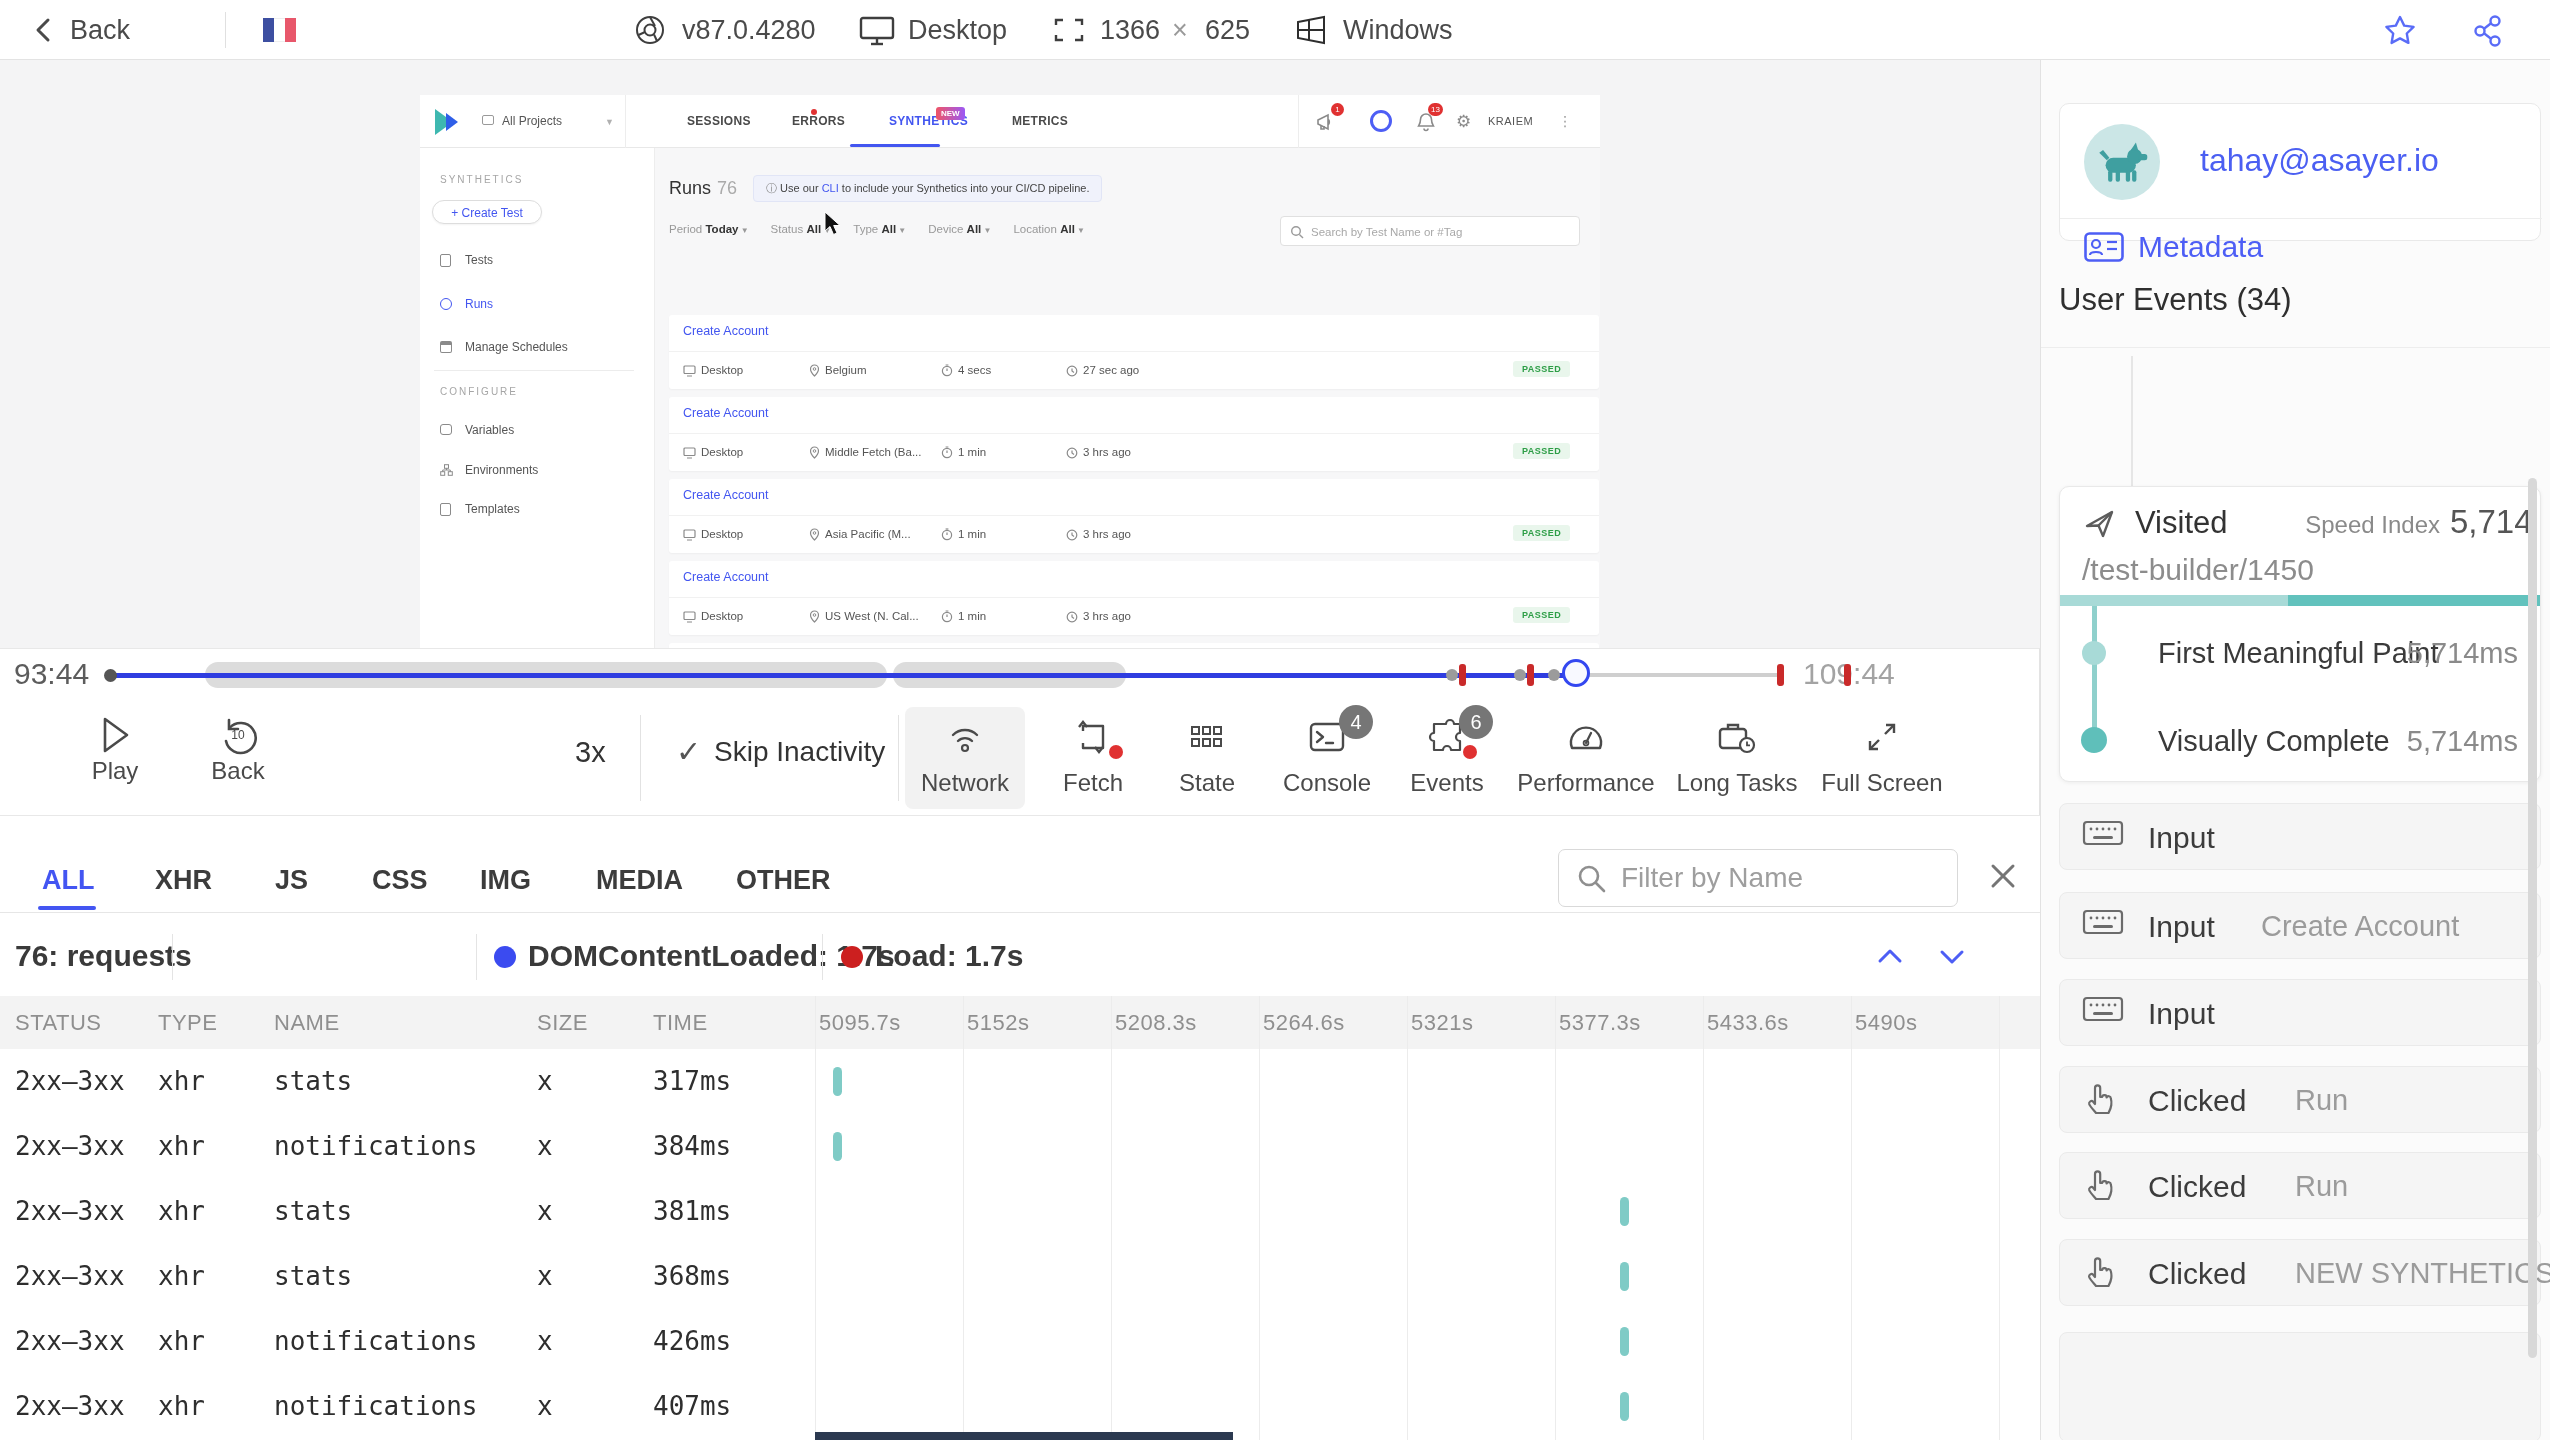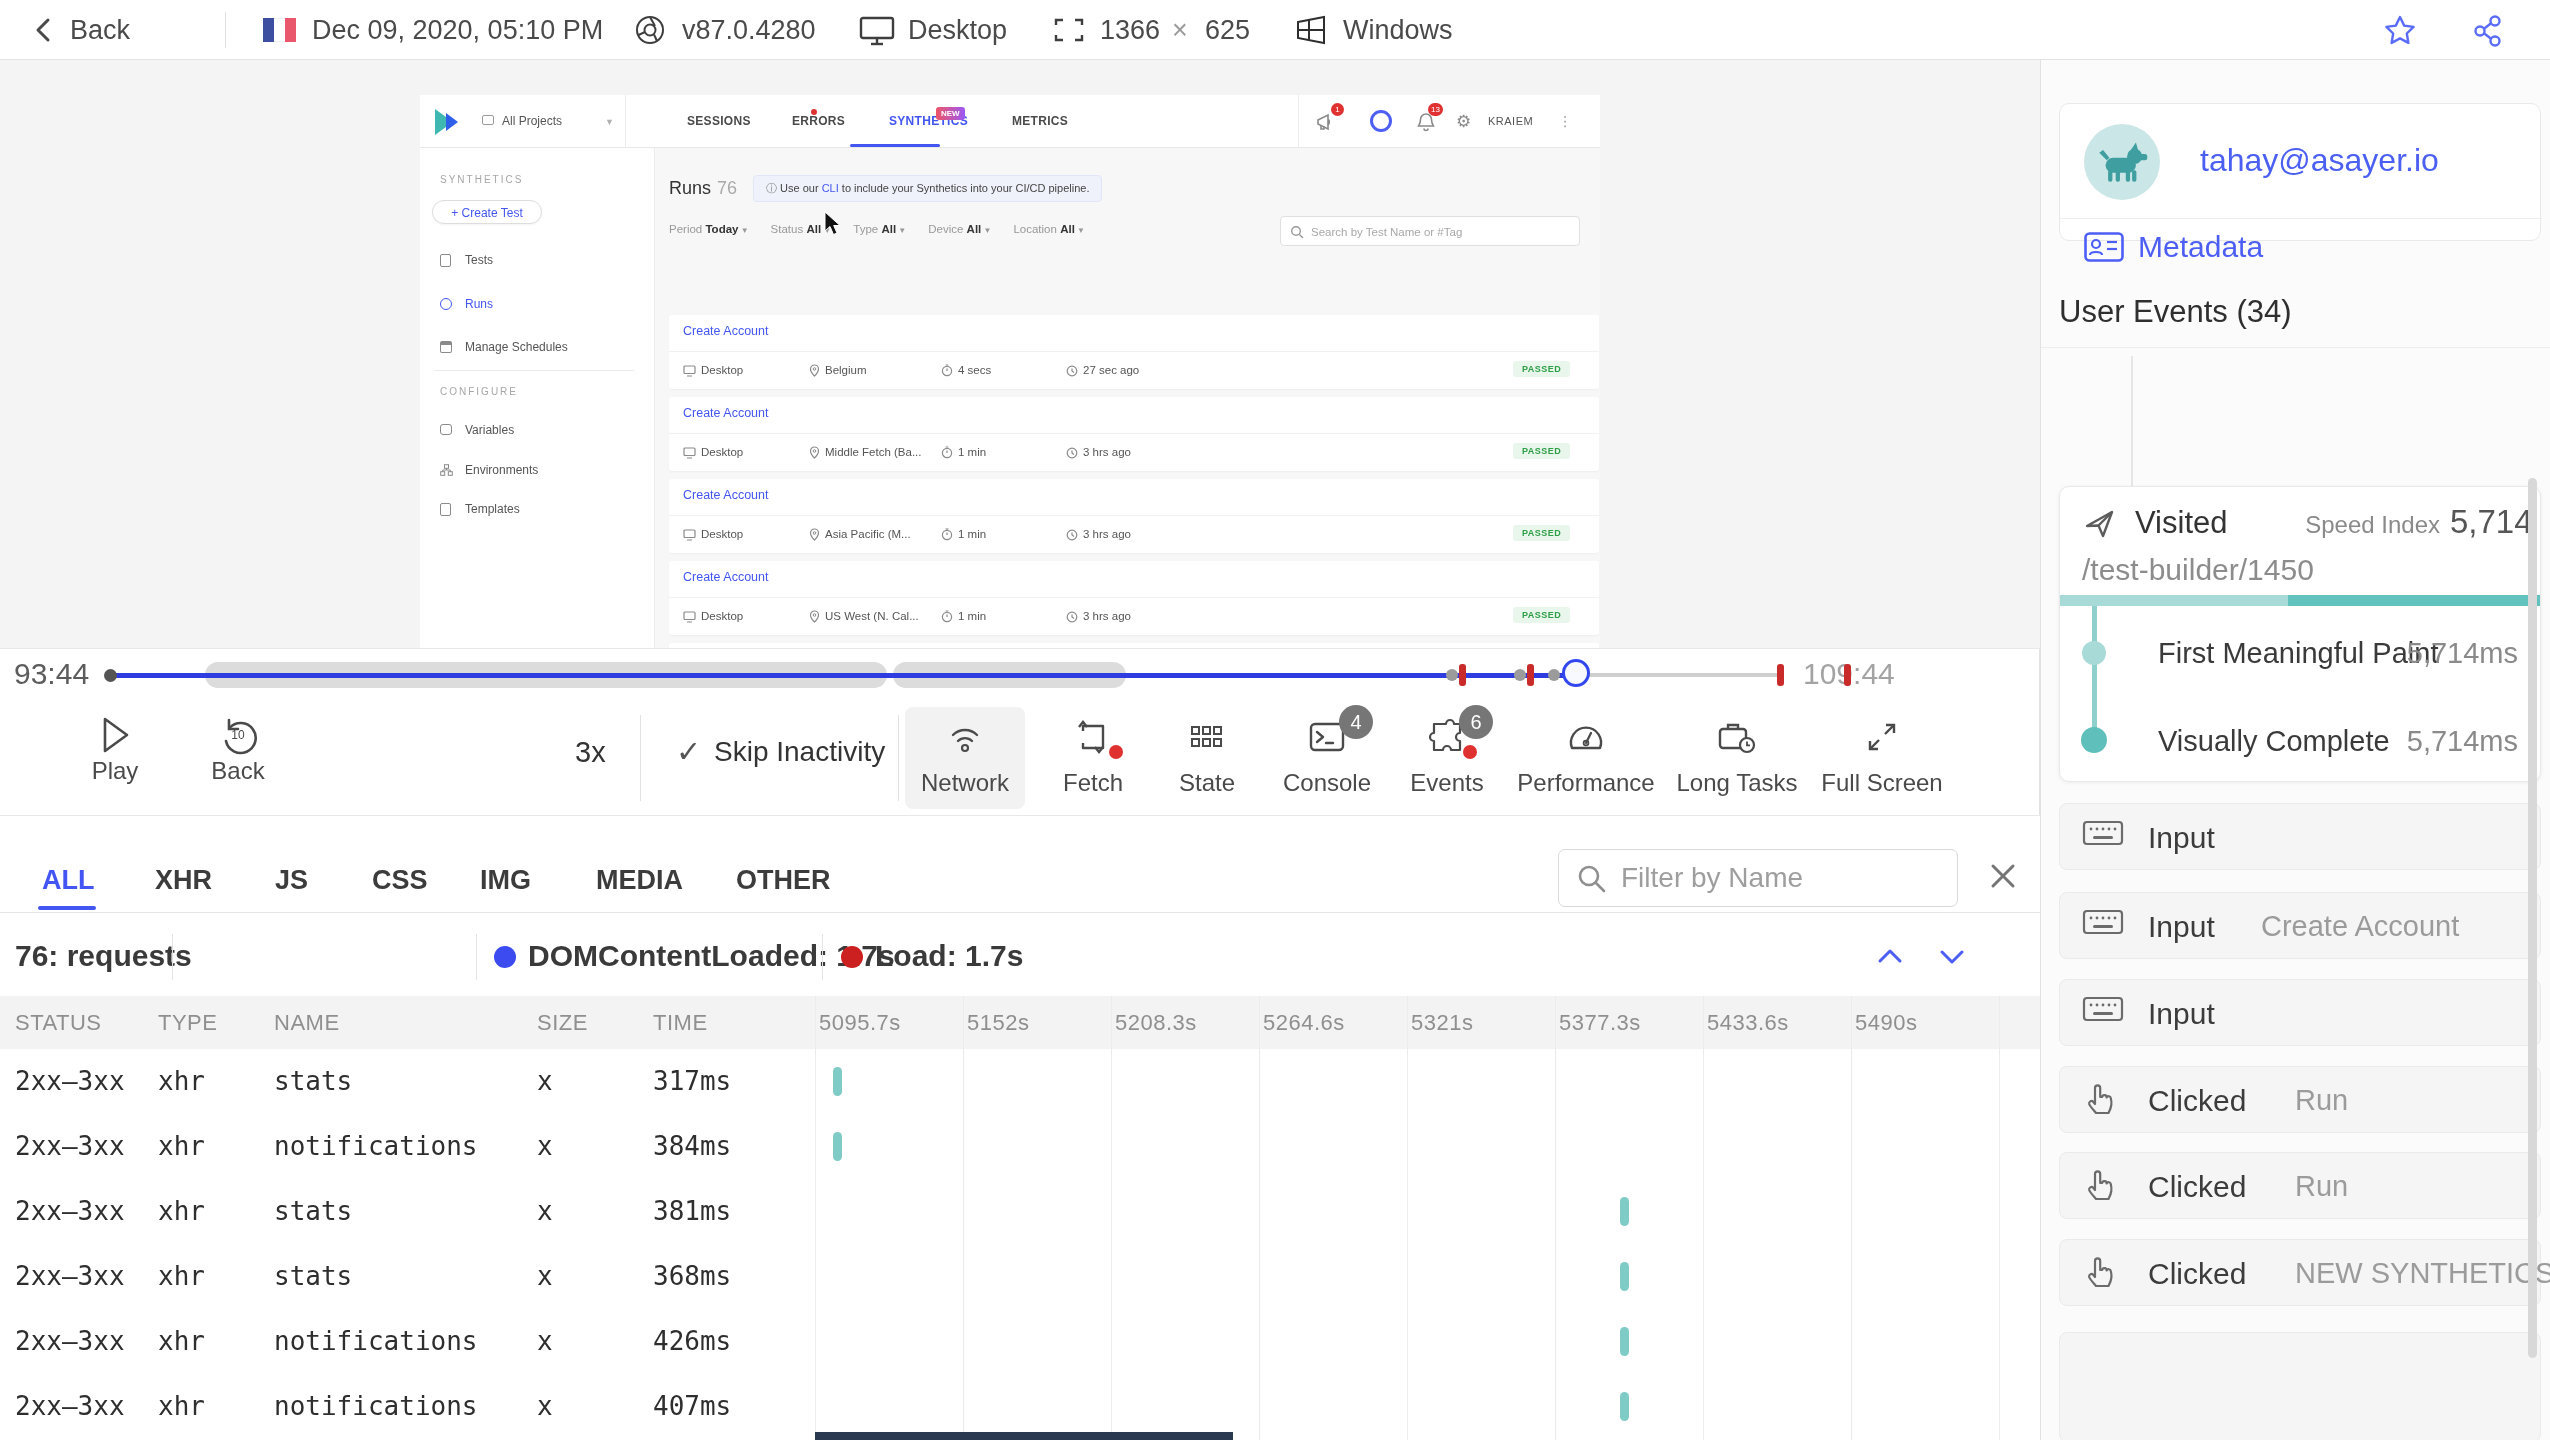--- a/index.html
+++ b/index.html
@@ -64,21 +64,20 @@
           </svg>
       </span>
       <span class="tb-txt" style="left:42px;">Back</span>
     </div>
     <div class="vdiv" style="left:225px;"></div>
     <span class="abs" style="left:263px;top:18px;width:33px;height:24px;display:flex;">
       <span style="flex:1;background:#3d4fa1;"></span>
         <span style="flex:1;background:#fff;border-top:1px solid #eee;border-bottom:1px solid #eee;"></span>
         <span style="flex:1;background:#e8576b;"></span>
     </span>
-    <span class="tb-txt" style="left:312px;">Dec 09, 2020, 05:10 PM</span>
     <span class="abs" style="left:633px;top:13px;">
       <svg width="34" height="34" viewBox="0 0 34 34">
           <circle cx="17" cy="17" r="13" fill="none" stroke="#3e3e3e" stroke-width="2"></circle>
           <circle cx="17" cy="17" r="5.5" fill="none" stroke="#3e3e3e" stroke-width="2"></circle>
           <line x1="17" y1="4" x2="22" y2="13" stroke="#3e3e3e" stroke-width="2"></line>
           <line x1="5.5" y1="22" x2="12" y2="19" stroke="#3e3e3e" stroke-width="2"></line>
           <line x1="24" y1="28" x2="21" y2="21.5" stroke="#3e3e3e" stroke-width="2"></line>
         </svg>
     </span>
     <span class="tb-txt" style="left:682px;">v87.0.4280</span>
@@ -598,21 +597,21 @@
         <svg width="40" height="30" viewBox="0 0 40 30">
             <rect x="1.5" y="1.5" width="37" height="27" rx="4" fill="none" stroke="#4d5ef5" stroke-width="2.6"></rect>
             <circle cx="12" cy="12" r="4" fill="none" stroke="#4d5ef5" stroke-width="2.2"></circle>
             <path d="M6 23 c0-4 12-4 12 0" fill="none" stroke="#4d5ef5" stroke-width="2.2"></path>
             <line x1="23" y1="10" x2="33" y2="10" stroke="#4d5ef5" stroke-width="2.2"></line>
             <line x1="23" y1="17" x2="33" y2="17" stroke="#4d5ef5" stroke-width="2.2"></line>
           </svg>
       </span>
       <span class="abs" style="left:78px;top:126px;font-size:30px;color:#4d5ef5;cursor:pointer;">Metadata</span>
     </div>
-    <span class="abs" style="left:18px;top:234px;font-size:31px;color:#2f2f2f;">User Events (34)</span>
+    <span class="abs" style="left:18px;top:222px;font-size:31px;color:#2f2f2f;">User Events (34)</span>
     <span class="abs" style="left:0;top:287px;width:510px;height:1px;background:#ededed;"></span>
     <span class="abs" style="left:90px;top:296px;width:2px;height:130px;background:#e6e6e6;"></span>
 
     <div class="card" style="left:18px;top:426px;width:482px;height:296px;box-shadow:0 1px 4px rgba(0,0,0,.06);cursor:pointer;overflow:hidden;">
       <span class="abs" style="left:22px;top:18px;">
         <svg width="36" height="36" viewBox="0 0 36 36">
             <path d="M5 21 L30 7 L21 31 L16.5 20.5 Z" fill="none" stroke="#5c5c5c" stroke-width="2.4" stroke-linejoin="round"></path>
             <line x1="16.5" y1="20.5" x2="30" y2="7" stroke="#5c5c5c" stroke-width="2.4"></line>
           </svg>
       </span>

